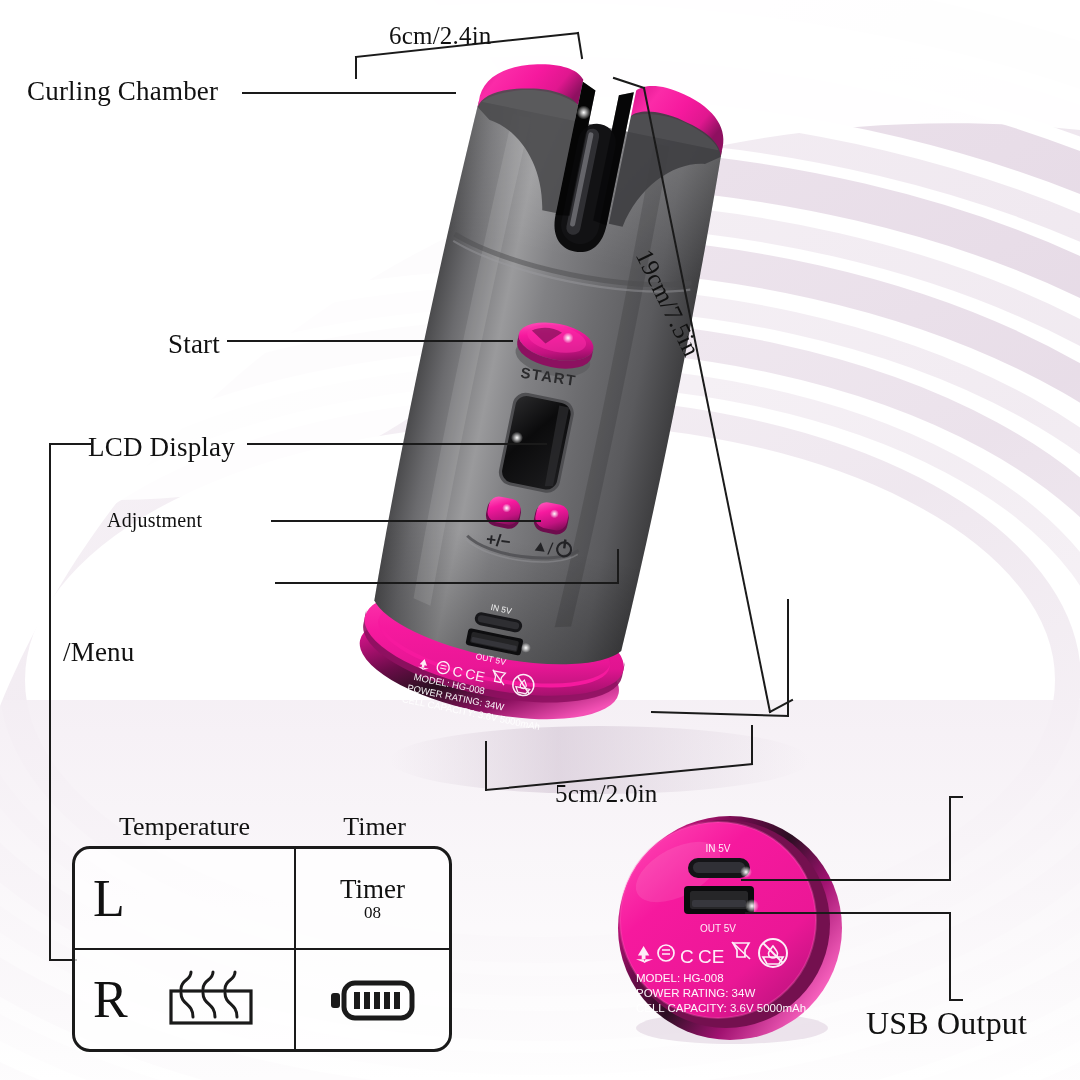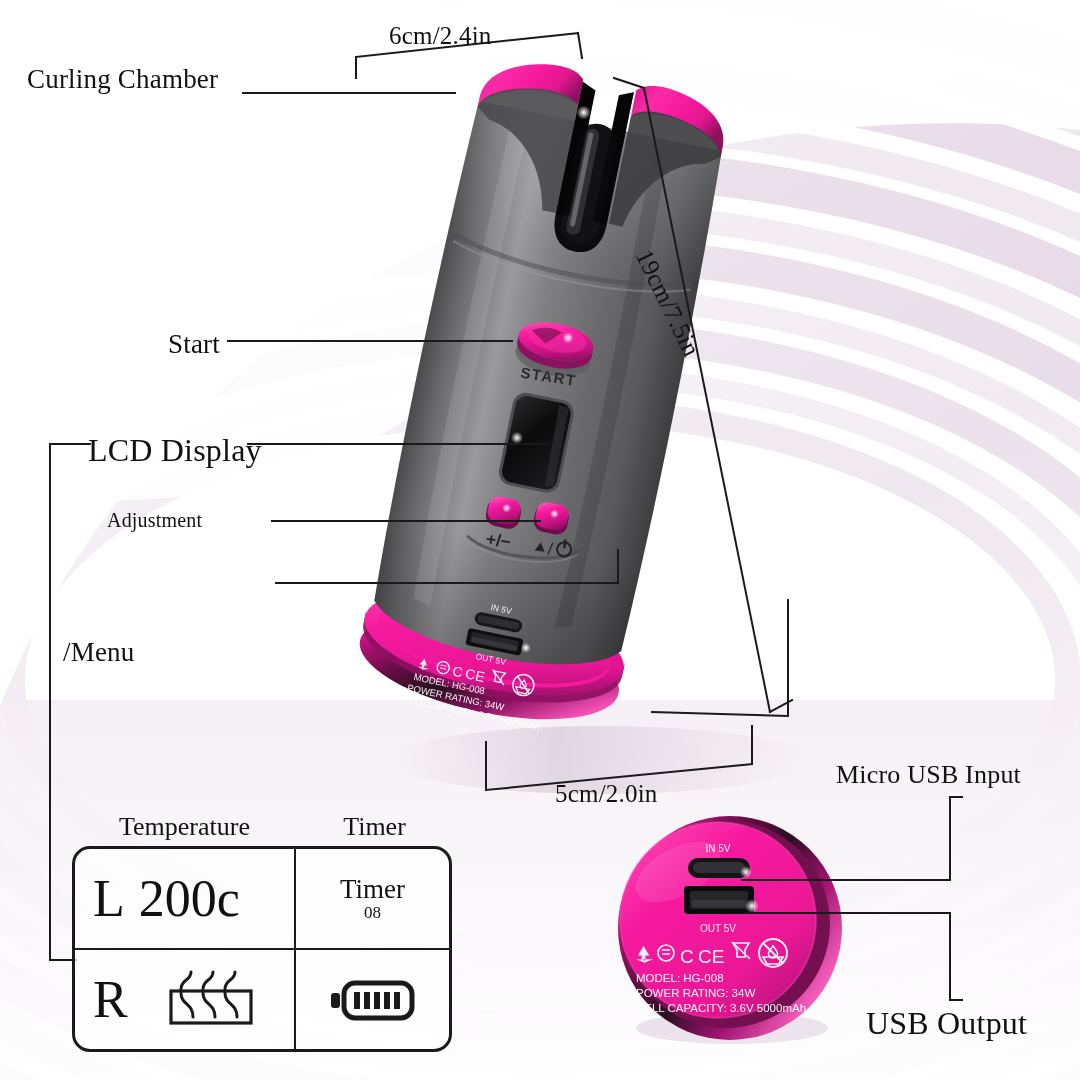--- a/index.html
+++ b/index.html
@@ -15,23 +15,23 @@
   svg{display:block;overflow:visible;}
 
   
   .label{
     position:absolute;z-index:40;
     font-family:"Liberation Serif","DejaVu Serif",serif;
     color:#111;
     white-space:pre;
     letter-spacing:.2px;
   }
-  .lbl-curling{left:27px;top:64px;font-size:27px;}
+  .lbl-curling{left:27px;top:76px;font-size:27px;}
   .lbl-start{left:168px;top:329px;font-size:27px;}
-  .lbl-lcd{left:88px;top:432px;font-size:32px;}
+  .lbl-lcd{left:88px;top:432px;font-size:27px;}
   .lbl-adjust{left:107px;top:509px;font-size:20px;}
   .lbl-power{left:63px;top:570px;font-size:27px;line-height:1.22;}
   .lbl-micro{left:836px;top:760px;font-size:26px;}
   .lbl-usbout{left:866px;top:1005px;font-size:32px;}
   .lbl-d-top{left:381px;top:22px;font-size:25px;margin-left:8px;}
   .lbl-d-bot{left:555px;top:780px;font-size:25px;}
   .lbl-d-side{left:655px;top:245px;font-size:25px;
     transform:rotate(64deg);transform-origin:left top;}
 
   
@@ -435,42 +435,40 @@
   <div class="label lbl-start">Start</div>
 
   <div class="label lbl-lcd">LCD Display</div>
 
   <div class="label lbl-adjust">Adjustment</div>
 
   <div class="label lbl-power">
     <div>/Menu</div>
   </div>
 
-  <div class="label lbl-micro">Micro USB Input</div>
 
   <div class="label lbl-usbout">USB Output</div>
 
   <div class="label lbl-d-top">6cm/2.4in</div>
 
   <div class="label lbl-d-side">19cm/7.5in</div>
 
   <div class="label lbl-d-bot">5cm/2.0in</div>
 
   <div id="lcd-panel">
     <div class="lcd-head">
       <div class="h1">Temperature</div>
       <div class="h2">Timer</div>
     </div>
 
     <div class="lcd-box">
 
       <div class="lcd-row top">
         <div class="lcd-c-left">
           <span class="lcd-LR">L</span>
-          <span class="lcd-temp">200c</span>
         </div>
         <div class="lcd-c-right">
           <span class="lcd-timer-word">Timer</span>
           <span class="lcd-timer-num">08</span>
         </div>
       </div>
 
       <div class="lcd-row">
         <div class="lcd-c-left">
           <span class="lcd-LR">R</span>

